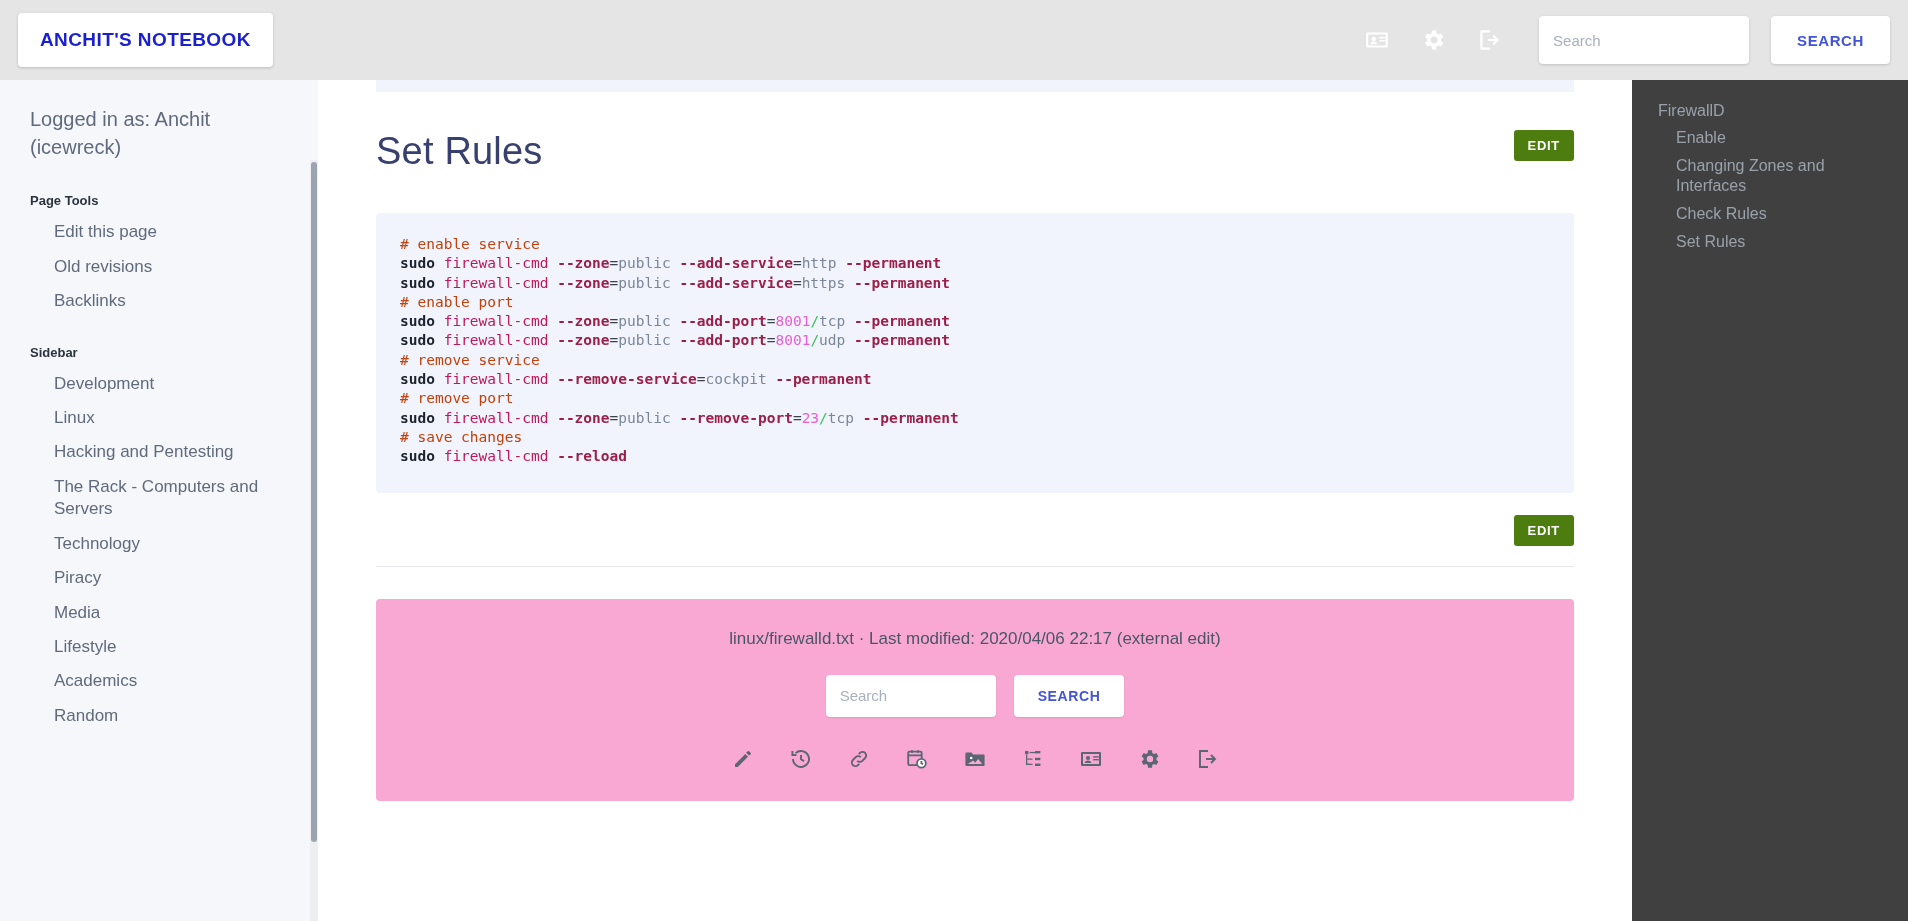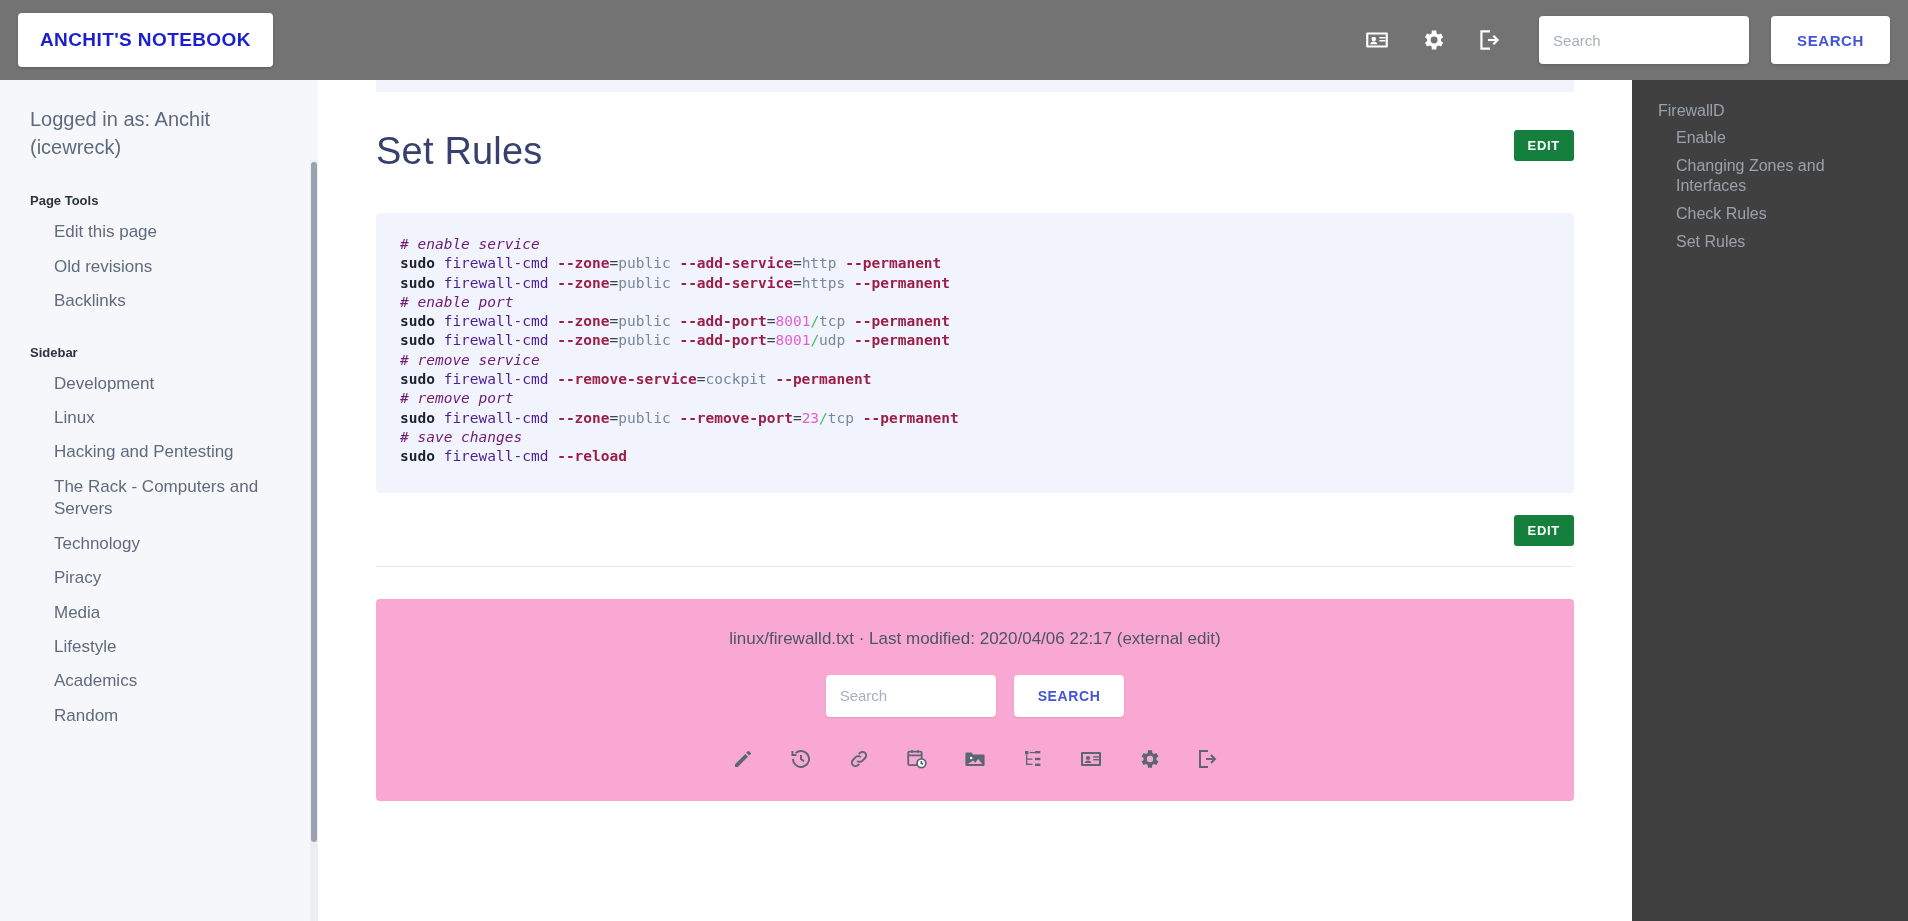--- a/index.html
+++ b/index.html
@@ -7,21 +7,21 @@
     width: 1908px; height: 921px;
     font-family: "Liberation Sans", sans-serif;
     background: #ffffff;
     overflow: hidden;
   }
 
   
   .header {
     position: absolute; top: 0; left: 0;
     width: 1908px; height: 80px;
-    background: #737373;
+    background: #e5e5e5;
     display: flex; align-items: center;
   }
   .brand {
     margin-left: 18px;
     background: #ffffff;
     color: #1a1fd0;
     font-size: 19px;
     font-weight: 700;
     letter-spacing: .4px;
     padding: 16px 22px;
@@ -128,43 +128,43 @@
     margin-top: 38px;
   }
   .page-title {
     color: #37406e;
     font-size: 38px;
     font-weight: 400;
     letter-spacing: .2px;
   }
   .edit-btn {
     margin-left: auto;
-    background: #15803d;
+    background: #4d7c0f;
     color: #ffffff;
     border: none; border-radius: 3px;
     font-size: 13px; font-weight: 700;
     letter-spacing: .7px;
     padding: 8px 14px;
     cursor: pointer;
     font-family: "Liberation Sans", sans-serif;
   }
   .codebox {
     margin-top: 40px;
     background: #f1f4fc;
     border-radius: 4px;
     padding: 22px 24px 26px 24px;
     font-family: "DejaVu Sans Mono", monospace;
     font-size: 14.5px;
     line-height: 19.3px;
     white-space: pre;
     overflow: hidden;
   }
-  .c-cmt   { color: #701a75; font-style: italic; }
+  .c-cmt   { color: #c2410c; }
   .c-kw    { color: #1d2430; font-weight: 700; }
-  .c-cmd   { color: #4c1d95; }
+  .c-cmd   { color: #be185d; }
   .c-opt   { color: #9b1f49; font-weight: 700; }
   .c-val   { color: #7a8699; }
   .c-num   { color: #e55fd0; }
   .c-sep   { color: #3fbf5c; }
   .c-eq    { color: #3a4250; }
 
   .edit-row-bottom {
     display: flex; margin-top: 22px;
   }
   .edit-row-bottom .edit-btn { margin-left: auto; }

